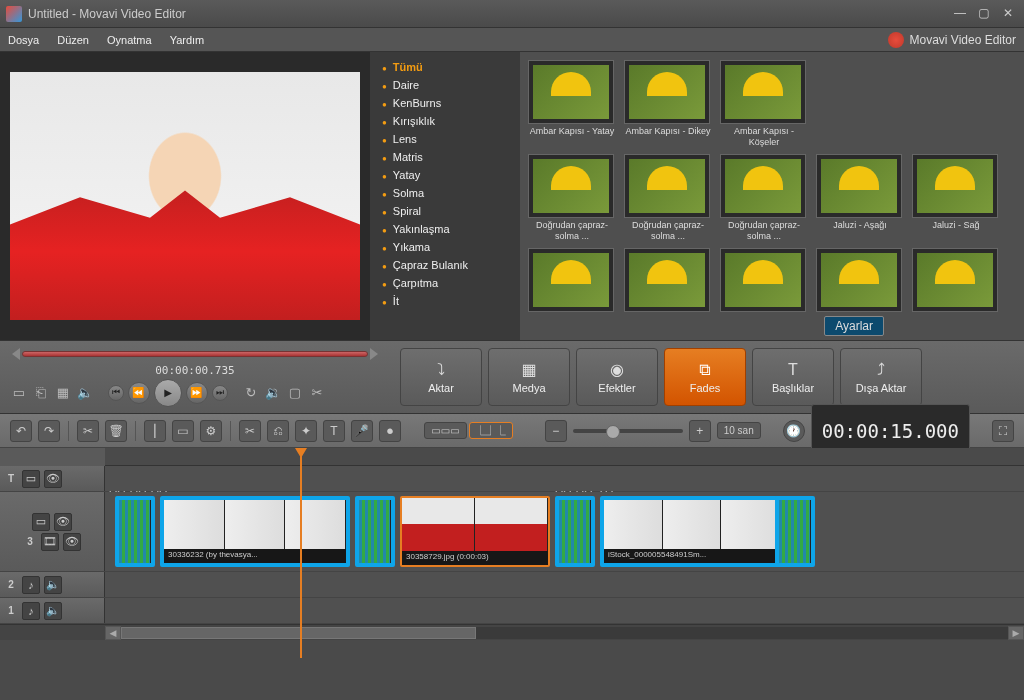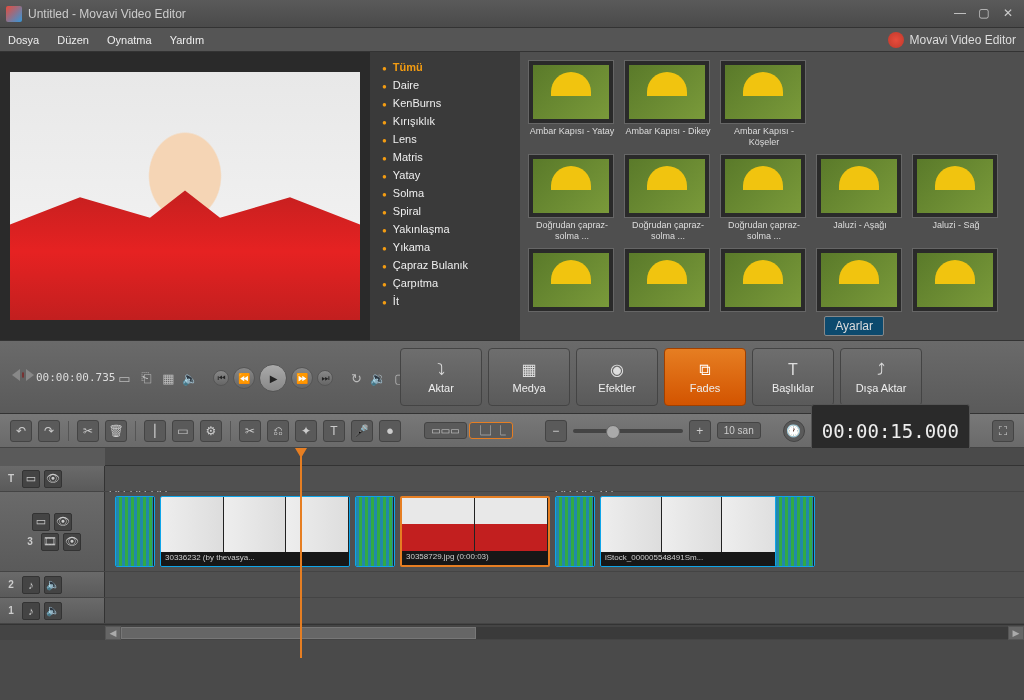--- a/index.html
+++ b/index.html
@@ -29,21 +29,21 @@
 .trans-grid { flex: 1; background: #4f4f4f; padding: 8px; overflow-y: auto; display: flex; flex-direction: column; position: relative; }
 .trans-row { display: flex; gap: 8px; margin-bottom: 6px; }
 .trans-item { width: 88px; text-align: center; }
 .trans-thumb { width: 86px; height: 64px; background: #2a2a2a; border: 1px solid #666; position: relative; overflow: hidden; }
 .trans-thumb::before { content:''; position:absolute; inset:4px; background: linear-gradient(135deg,#5a7a2a 0%,#7a9a3a 100%); }
 .trans-thumb::after { content:''; position:absolute; left:50%; top:50%; width:40px; height:40px; transform:translate(-50%,-50%); background:#f1c40f; border-radius:50% 50% 0 0; clip-path:polygon(0 60%,100% 60%,100% 0%,0 0%); }
 .trans-label { color: #ddd; font-size: 9px; margin-top: 2px; line-height: 1.2; min-height: 22px; }
 .settings-pill { position: absolute; bottom: 4px; right: 140px; background: #0c4a6e; color: #ddd; font-size: 12px; padding: 2px 10px; border-radius: 2px; border: 1px solid #888; }
 
 .midbar { height: 74px; background: linear-gradient(#6a6a6a,#5a5a5a); display: flex; align-items: center; padding: 0 10px; border-top: 1px solid #333; border-bottom: 1px solid #333; }
-.playback { display: flex; flex-direction: row; width: 370px; }
+.playback { display: flex; flex-direction: column; width: 370px; }
 .seekbar { display: flex; align-items: center; width: 100%; margin-bottom: 4px; }
 .seek-track { flex:1; height: 6px; background: linear-gradient(#c66,#a33); border-radius: 3px; border: 1px solid #733; }
 .seek-arrow { width: 0; height: 0; border-top: 6px solid transparent; border-bottom: 6px solid transparent; margin: 0 2px; cursor:pointer; }
 .seek-arrow.left { border-right: 8px solid #888; }
 .seek-arrow.right { border-left: 8px solid #888; }
 .timecode-row { display:flex; align-items:center; justify-content:center; width:100%; }
 .timecode { color: #ddd; font-size: 11px; font-family: monospace; }
 .transport { display: flex; align-items: center; gap: 4px; margin-top: 2px; }
 .tbtn { width: 22px; height: 22px; border-radius: 50%; background: linear-gradient(#888,#666); border: 1px solid #555; display: flex; align-items: center; justify-content: center; cursor: pointer; color: #222; font-size: 10px; }
 .tbtn.small { width: 16px; height: 16px; font-size: 9px; }
@@ -74,21 +74,21 @@
 
 .track { display: flex; height: 26px; border-bottom: 1px solid #444; }
 .track.video { height: 80px; }
 .track-head { width: 105px; background: linear-gradient(#6a6a6a,#5a5a5a); border-right: 1px solid #333; display: flex; align-items: center; padding: 0 4px; gap: 4px; color: #ccc; font-size: 10px; }
 .track-num { width: 14px; text-align: center; font-weight: bold; }
 .track-icon { width: 18px; height: 18px; background: #444; border: 1px solid #333; border-radius: 2px; display: flex; align-items: center; justify-content: center; font-size: 11px; }
 .track-body { flex: 1; background: #505050; position: relative; }
 .track.video .track-head { flex-direction: column; justify-content: center; gap: 2px; }
 .track-head-row { display: flex; gap: 4px; align-items: center; }
 
-.clip { position: absolute; top: 4px; bottom: 4px; background: #3a3a3a; border: 1px solid #0ea5e9; border-radius: 2px; display: flex; flex-direction: column; overflow: hidden; }
+.clip { position: absolute; top: 4px; bottom: 4px; background: #3a3a3a; border: 4px solid #0ea5e9; border-radius: 2px; display: flex; flex-direction: column; overflow: hidden; }
 .clip.selected { border: 2px solid #e67e22; }
 .clip-thumbs { flex: 1; display: flex; overflow:hidden; }
 .clip-thumb { flex: 1; background: linear-gradient(135deg,#3a7a9a,#246); border-right: 1px solid #222; min-width:0; }
 .clip-thumb.red { background: linear-gradient(#e8e8e8 0%, #e8e8e8 50%, #c21f1f 50%, #c21f1f 100%); }
 .clip-thumb.white { background: linear-gradient(90deg,#eee,#ddd); }
 .clip-thumb.sprocket { background: repeating-linear-gradient(90deg,#28a 0px,#28a 3px,#3a4 3px,#3a4 6px); }
 .clip-label { height: 14px; background: rgba(0,0,0,0.6); color: #ccc; font-size: 8px; padding: 1px 4px; white-space: nowrap; overflow: hidden; }
 
 .hscroll { height: 16px; background: #444; border-top: 1px solid #333; display: flex; align-items: center; }
 .hscroll-btn { width: 16px; height: 14px; background: #666; border: 1px solid #555; color: #aaa; font-size: 9px; display:flex; align-items:center; justify-content:center; cursor:pointer; }

